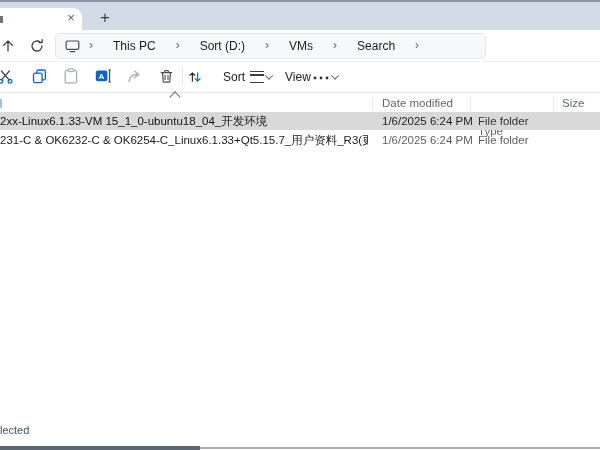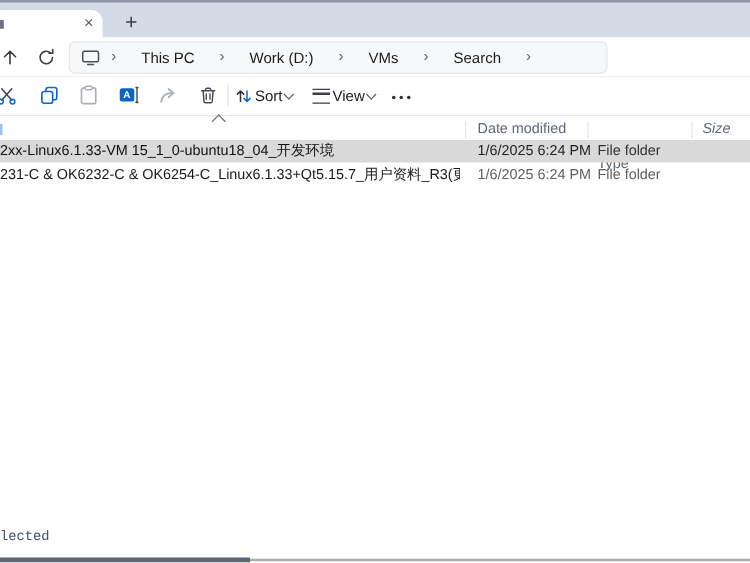--- a/index.html
+++ b/index.html
@@ -21,21 +21,21 @@
   .addressbar{position:absolute;left:55px;top:3px;width:431px;height:26px;background:#f7f8f9;border:1px solid #e4e6e9;border-radius:5px;box-sizing:border-box;display:flex;align-items:center;padding-left:9px;}
   .crumb{font-size:12px;color:#1b1b1b;margin:0 14px;white-space:nowrap;cursor:pointer;}
   .crumb-sep{font-size:12px;color:#5f6368;margin:0 6px;transform:translateY(-1px);}
   .drive-ico{display:inline-flex;margin-right:3px;}
   .searchbox{position:absolute;left:492px;top:33px;width:122px;height:26px;background:#fdfdfd;border:1px solid #dcdee1;border-radius:5px;box-sizing:border-box;font-size:12px;color:#5f6670;padding:0 0 0 13px;outline:none;}
   .searchbox::placeholder{color:#767d85;opacity:1;}
   
   .toolbar{position:absolute;left:0;top:62px;width:600px;height:31px;background:#ffffff;border-bottom:1px solid #e3e5e7;box-sizing:border-box;}
   .tbtn{position:absolute;top:66px;width:20px;height:20px;display:flex;align-items:center;justify-content:center;cursor:pointer;}
   .tb-divider{position:absolute;left:182px;top:67px;width:1px;height:18px;background:#e1e3e5;}
-  .tb-group{position:absolute;top:64px;height:25px;display:flex;align-items:center;gap:2px;font-size:12px;color:#1b1b1b;cursor:pointer;}
+  .tb-group{position:absolute;top:64px;height:25px;display:flex;align-items:center;gap:21px;font-size:12px;color:#1b1b1b;cursor:pointer;}
   .chev{display:inline-block;width:5px;height:5px;border-right:1.2px solid #5f6368;border-bottom:1.2px solid #5f6368;transform:rotate(45deg) translate(-1px,-1px);}
   .hamburger{display:inline-block;width:14px;height:10px;border-top:1.6px solid #3b3f44;border-bottom:1.6px solid #3b3f44;position:relative;}
   .hamburger::after{content:"";position:absolute;left:0;top:2.7px;width:14px;height:1.6px;background:#3b3f44;}
   
   .colheaders{position:absolute;left:0;top:95px;width:600px;height:18px;}
   .sortmark{position:absolute;left:171px;top:94px;width:7px;height:7px;border-left:1.3px solid #6a6f76;border-top:1.3px solid #6a6f76;transform:rotate(45deg);}
   .col-label{position:absolute;top:2px;font-size:11.5px;color:#5f6772;white-space:nowrap;cursor:pointer;}
   .col-div{position:absolute;top:2px;width:1px;height:14px;background:#e8e8e8;}
   .hdr-left-frag{position:absolute;left:0;top:99px;width:2px;height:9px;background:#9cc3e5;}
   
@@ -43,21 +43,21 @@
   .row.selected{background:#d9d9d9;}
   .cell{position:absolute;top:0;overflow:hidden;}
   .c-name{left:0;width:368px;color:#111;}
   .c-date{left:382px;width:92px;}
   .c-type{left:478px;width:72px;}
   .c-size{left:562px;width:38px;}
   .row.selected .c-date{color:#1f1f1f;} .row.selected .c-type{color:#333;}
   .row.plain .c-date,.row.plain .c-type{color:#5f5f5f;}
   .row.plain .c-name{color:#1b1b1b;}
   
-  .status-text{position:absolute;left:0;top:424px;font-size:11px;color:#42506a;white-space:nowrap;font-family:Liberation Mono, monospace;}
+  .status-text{position:absolute;left:0;top:424px;font-size:11px;color:#42506a;white-space:nowrap;}
   .bottom-dark{position:absolute;left:0;top:446px;width:200px;height:4px;background:#5d6673;}
   .bottom-light{position:absolute;left:200px;top:447px;width:400px;height:2px;background:#adadad;}
   svg{display:block;}
 </style>
 </head>
 <body>
 
 <div class="tabbar">
   <div class="tab"></div>
   <div class="tab-favicon-frag"></div>
@@ -81,21 +81,21 @@
   <div class="addressbar">
     <span class="drive-ico">
       <svg width="15" height="14" viewBox="0 0 15 14">
           <rect x="1.2" y="2" width="12.6" height="8.4" rx="1.3" fill="none" stroke="#4a4f55" stroke-width="1.2"></rect>
           <path d="M5.2 12.6h4.6" stroke="#4a4f55" stroke-width="1.2" stroke-linecap="round"></path>
         </svg>
     </span>
     <span class="crumb-sep">›</span>
     <span class="crumb">This PC</span>
     <span class="crumb-sep">›</span>
-    <span class="crumb">Work (D:)</span>
+    <span class="crumb">Sort (D:)</span>
     <span class="crumb-sep">›</span>
     <span class="crumb">VMs</span>
     <span class="crumb-sep">›</span>
     <span class="crumb">Search</span>
     <span class="crumb-sep">›</span>
   </div>
 
   <input class="searchbox" placeholder="Search Forlinx" style="">
 </div>
 
@@ -167,21 +167,21 @@
     </svg>
 </span>
 
 <div class="colheaders">
   <span class="sortmark" style="position:absolute;left:171px;top:-2px;"></span>
   <span class="col-div" style="left:372px;"></span>
   <span class="col-label" style="left:382px;">Date modified</span>
   <span class="col-div" style="left:470px;"></span>
   <span class="col-label" style="left:478px;margin-top:28px;">Type</span>
   <span class="col-div" style="left:553px;"></span>
-  <span class="col-label" style="left:562px;font-style:italic;">Size</span>
+  <span class="col-label" style="left:562px;">Size</span>
 </div>
 <span class="hdr-left-frag"></span>
 
 <div class="row selected" style="top:112px;">
   <span class="cell c-name">2xx-Linux6.1.33-VM 15_1_0-ubuntu18_04_开发环境</span>
   <span class="cell c-date">1/6/2025 6:24 PM</span>
   <span class="cell c-type">File folder</span>
   <span class="cell c-size"></span>
 </div>
 

